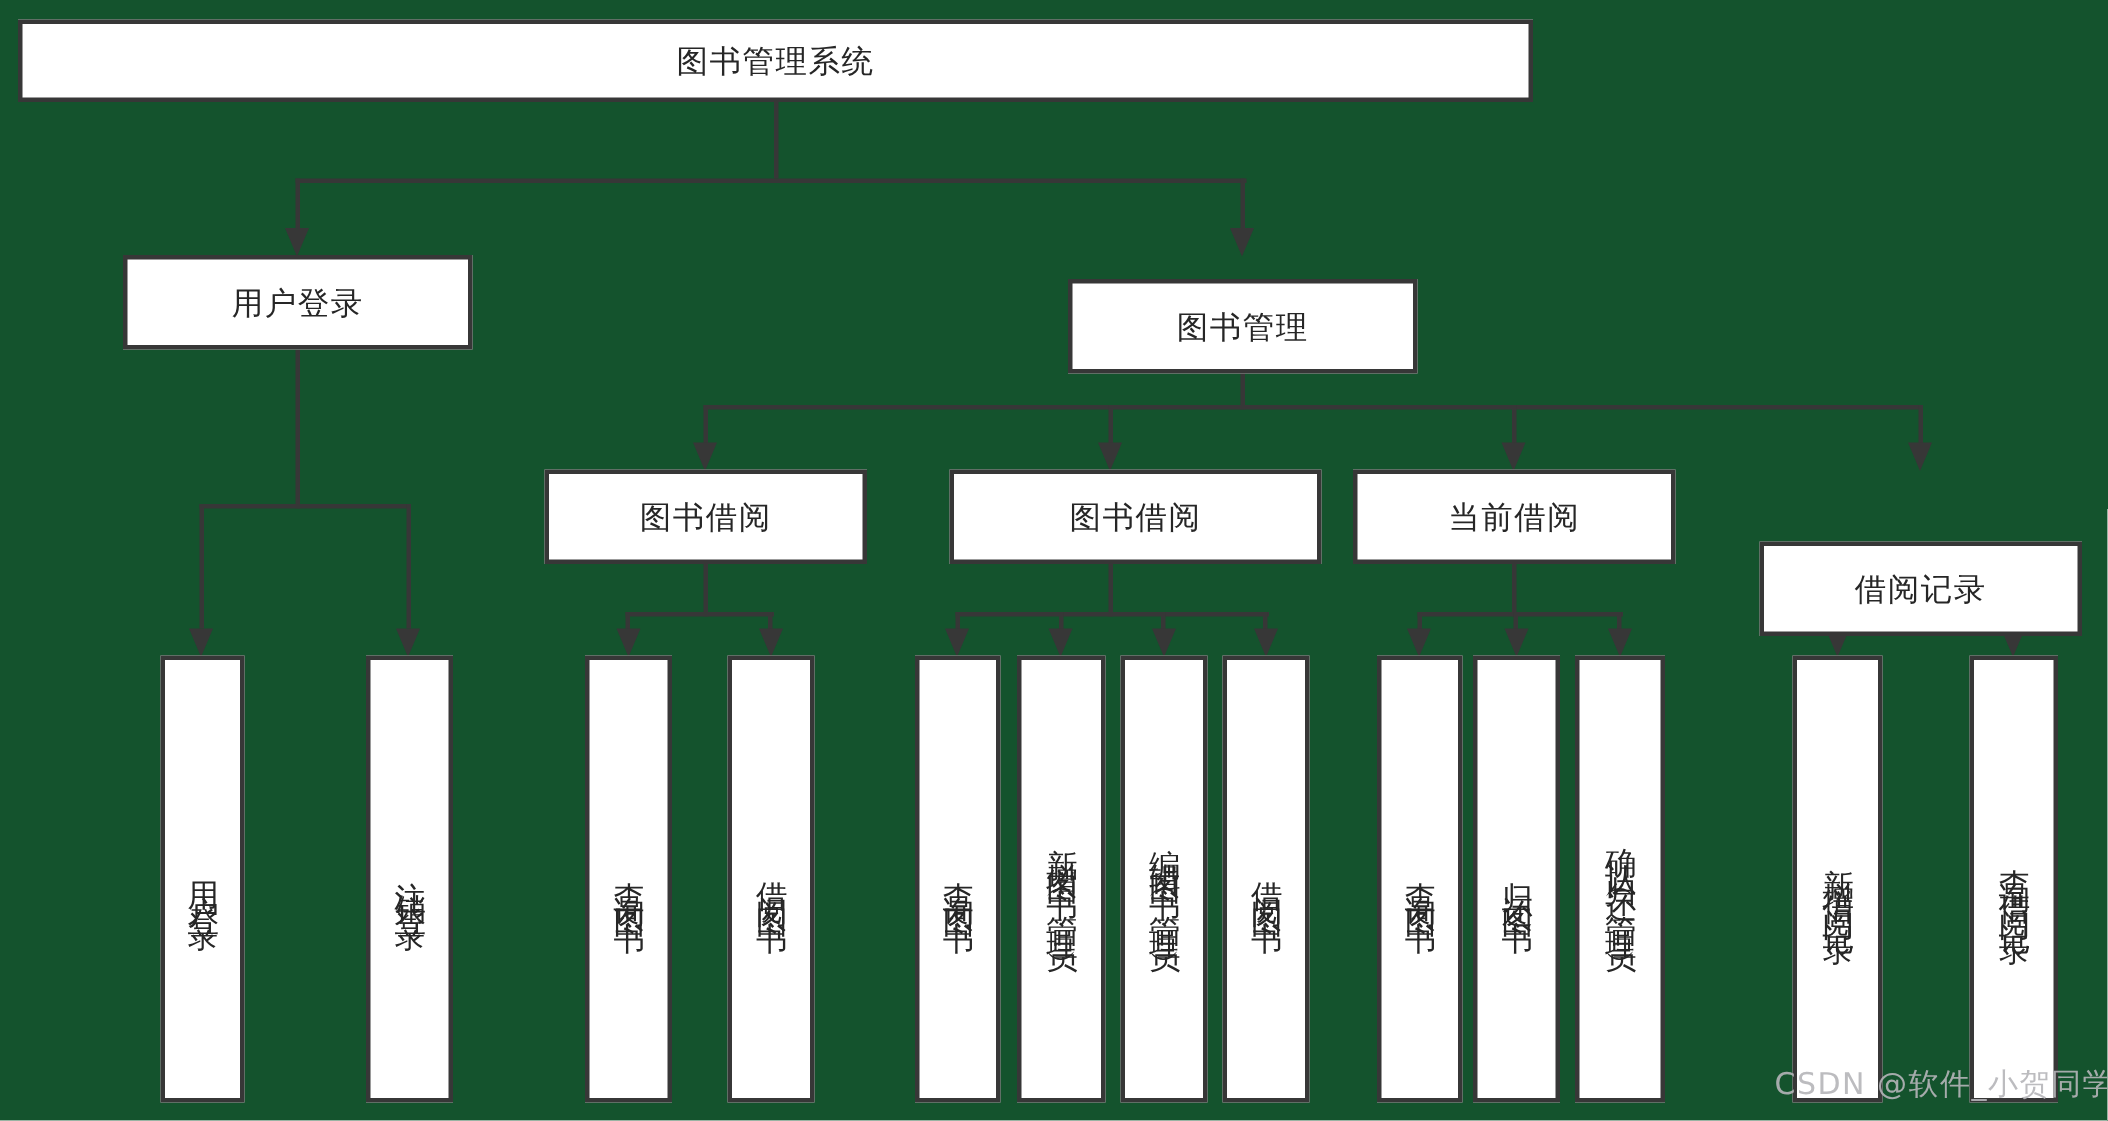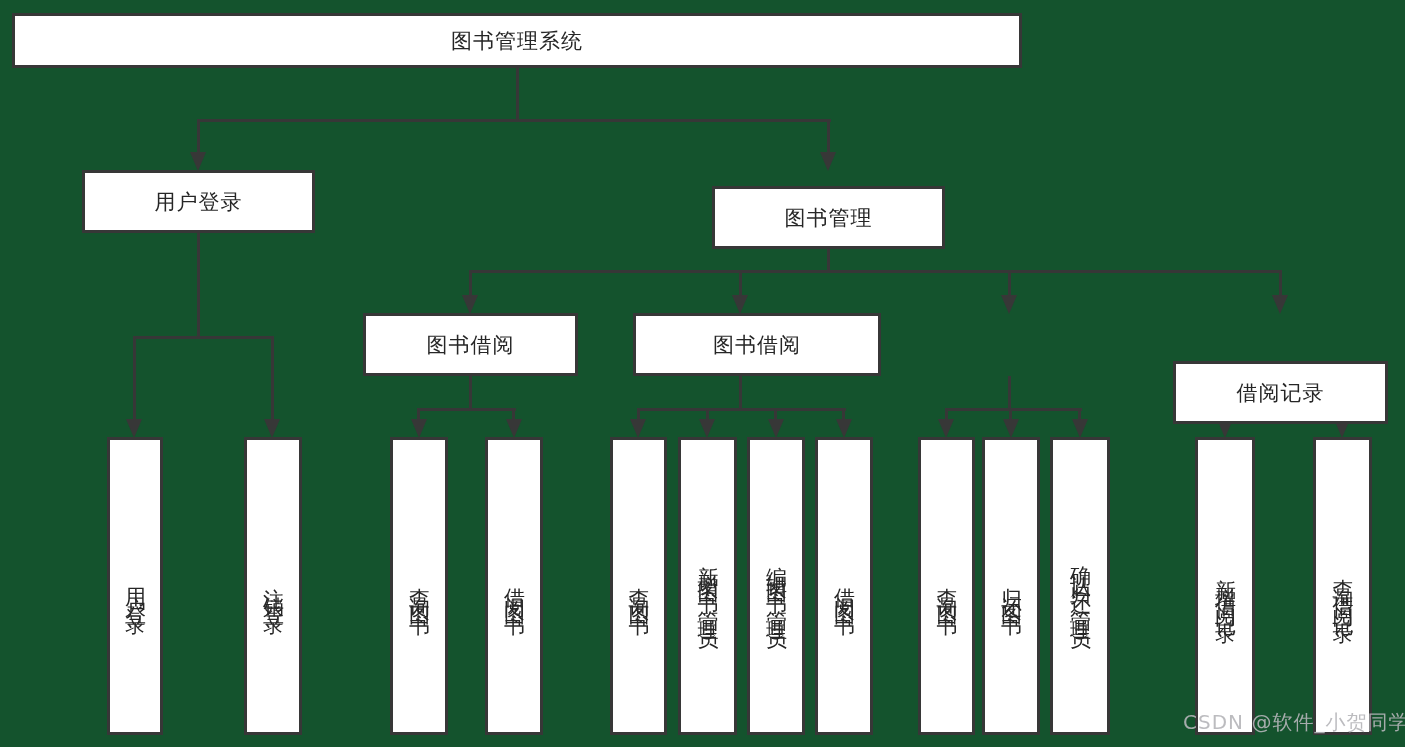--- a/index.html
+++ b/index.html
@@ -92,20 +92,23 @@
   <div class="arrow" style="left:1001px;top:295px;"></div>
   <div class="vline" style="left:1279px;top:270px;height:26px;"></div>
   <div class="arrow" style="left:1272px;top:295px;"></div>
 
   <div class="box" style="left:363px;top:313px;width:215px;height:63px;">
     <span>图书借阅</span>
   </div>
   <div class="box" style="left:633px;top:313px;width:248px;height:63px;justify-content:center;">
     <span>图书借阅</span>
   </div>
+  <div class="box" style="left:902px;top:313px;width:215px;height:63px;">
+    <span>当前借阅</span>
+  </div>
   <div class="box" style="left:1173px;top:313px;width:215px;height:63px;margin-top:48px;">
     <span>借阅记录</span>
   </div>
 
   <div class="vline" style="left:469px;top:376px;height:35px;"></div>
   <div class="hline" style="left:417px;top:408px;width:99px;"></div>
   <div class="vline" style="left:417px;top:408px;height:12px;"></div>
   <div class="arrow" style="left:411px;top:419px;"></div>
   <div class="vline" style="left:512px;top:408px;height:12px;"></div>
   <div class="arrow" style="left:506px;top:419px;"></div>

